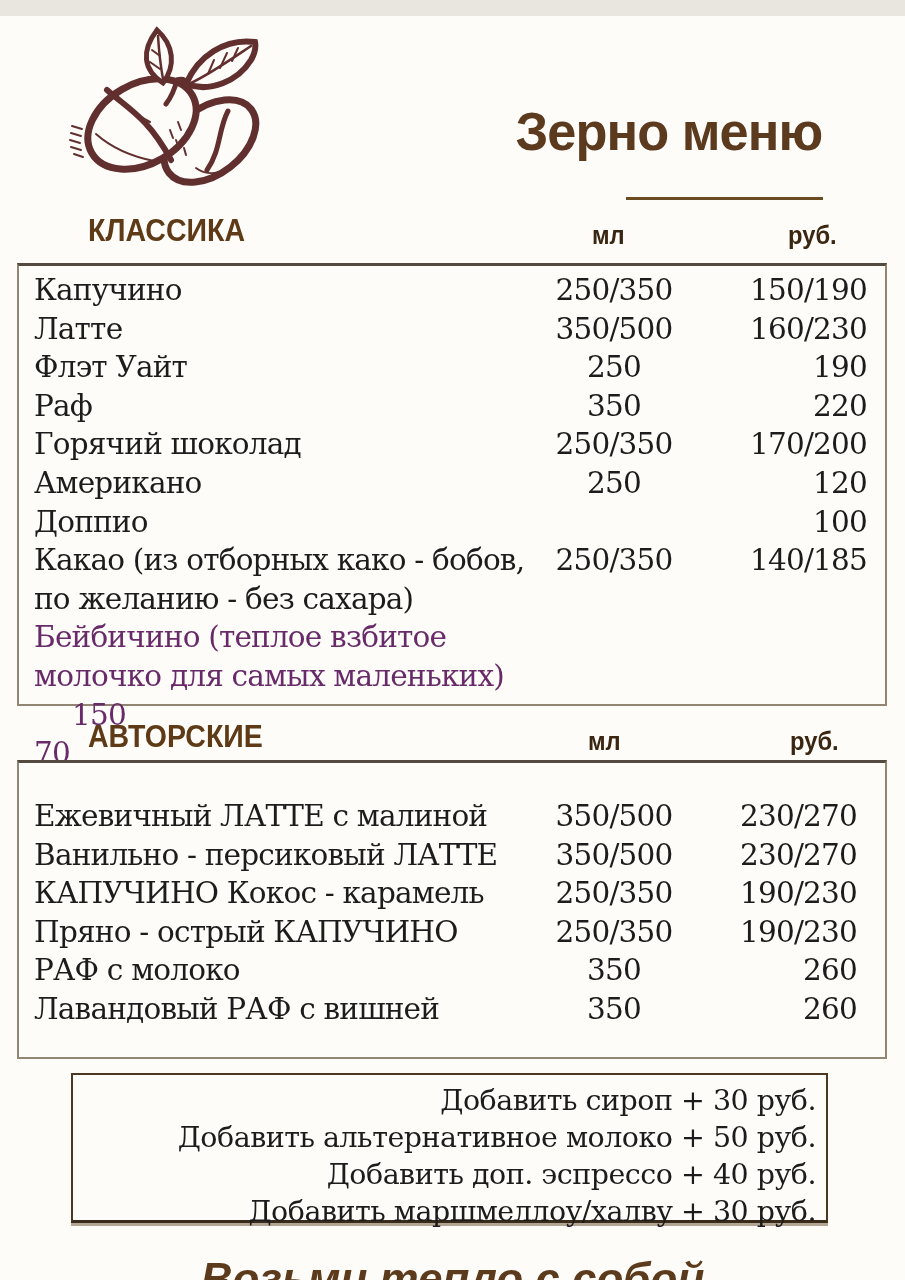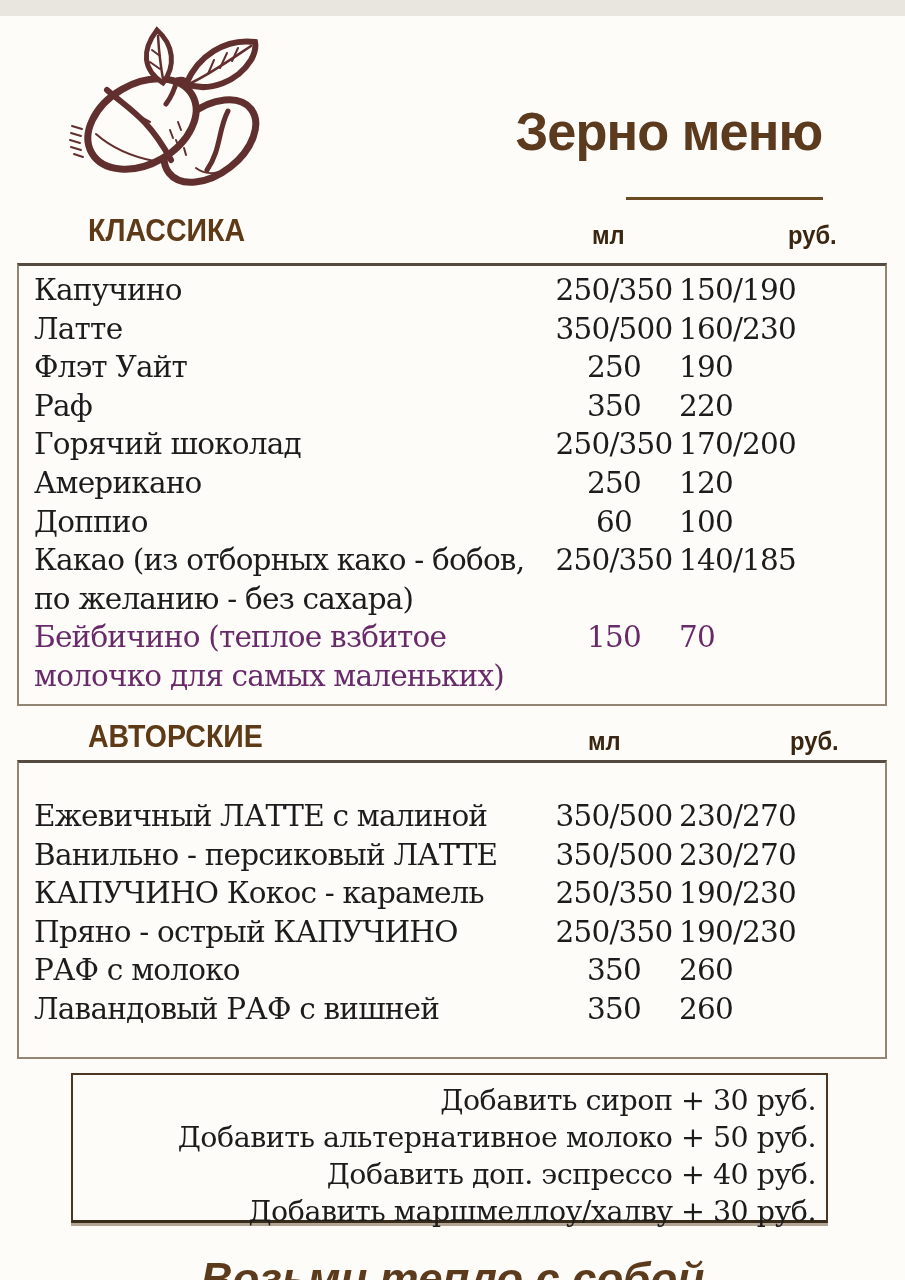--- a/index.html
+++ b/index.html
@@ -46,22 +46,22 @@
     position:absolute;left:17px;width:870px;
     box-sizing:border-box;background:transparent;
     border:2px solid #938574;
     border-top:3px solid #554a40;
   }
   .box-classics{top:247px;height:443px;padding:5px 18px 15px 15px;}
   .box-signature{top:744px;height:299px;padding:34px 28px 0 15px;}
   .row{display:flex;align-items:flex-start;font-size:29.5px;line-height:38.6px;letter-spacing:-0.8px;}
   .row .name{width:515px;white-space:pre-line;}
   .row .ml{width:130px;text-align:center;}
-  .row .price{flex:1;}
-  .row.highlight{color:#682a68;}
+  .row .price{flex:1;text-align:right;}
+  .row.highlight{color:#682a68;flex-direction:column;}
   
   .addons-box{
     position:absolute;left:71px;top:1057px;width:757px;height:150px;
     box-sizing:border-box;
     border:2px solid #4b3722;border-bottom:3px solid #3a2c1b;
     box-shadow:0 3px 0 #b3a593;
     padding:7px 10px 0 26px;
     text-align:right;
   }
   .addon-line{font-size:28.5px;line-height:37px;letter-spacing:-0.5px;color:#1c1c1c;}
@@ -143,21 +143,20 @@
         <span class="ml">250/350</span>
         <span class="price">170/200</span>
       </div>
       <div class="row">
         <span class="name">Американо</span>
         <span class="ml">250</span>
         <span class="price">120</span>
       </div>
       <div class="row">
         <span class="name">Доппио</span>
-        <span class="ml">60</span>
         <span class="price">100</span>
       </div>
       <div class="row">
         <span class="name">Какао (из отборных како - бобов,
 по желанию - без сахара)</span>
         <span class="ml">250/350</span>
         <span class="price">140/185</span>
       </div>
       <div class="row highlight">
         <span class="name">Бейбичино (теплое взбитое

